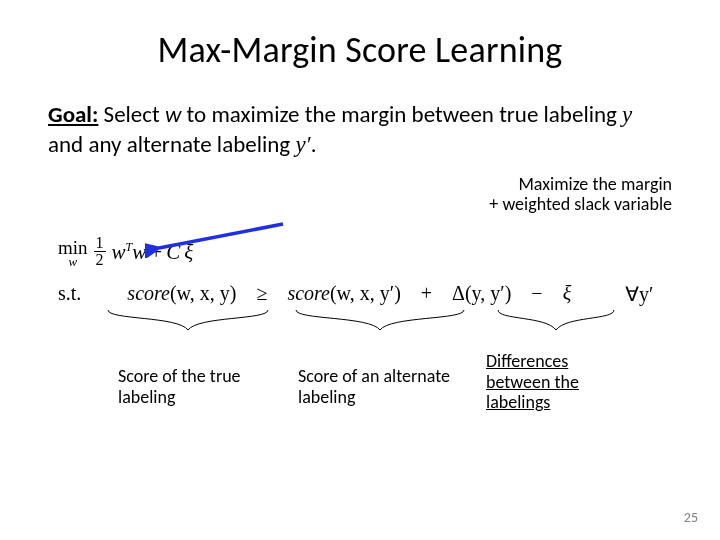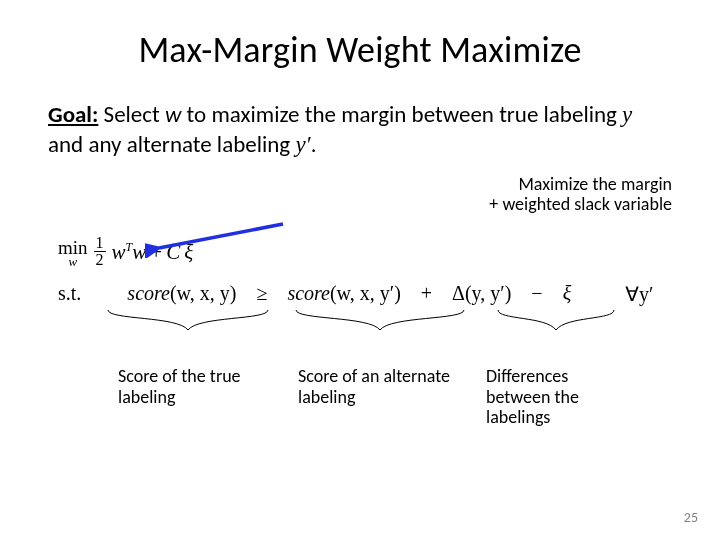--- a/index.html
+++ b/index.html
@@ -98,36 +98,36 @@
     height: 80px;
   }
   .cap {
     position: absolute;
     font-size: 18px;
     text-align: left;
     line-height: 1.15;
   }
   .cap1 { left: 70px; width: 150px; top: 28px;}
   .cap2 { left: 250px; width: 170px; top: 28px;}
-  .cap3 { left: 438px; width: 150px; top: 28px;}
+  .cap3 { left: 438px; width: 150px; top: 13px; text-decoration: underline;}
 
   .pagenum {
     position: absolute;
     right: 22px;
     bottom: 14px;
     font-size: 14px;
     color: #808080;
   }
 </style>
 </head>
 <body>
 
 <div class="slide">
 
-  <h1 class="title">Max-Margin Weight Maximize</h1>
+  <h1 class="title">Max-Margin Score Learning</h1>
 
   <p class="goal">
     <span class="goal-label">Goal:</span>
     <span>Select </span><span class="ital">w</span><span> to maximize the margin between true labeling </span><span class="sym">y</span><span> and any alternate labeling </span><span class="sym">y′</span><span>.</span>
   </p>
 
   <div class="annot-top">
     <div>Maximize the margin</div>
     <div>+ weighted slack variable</div>
   </div>

